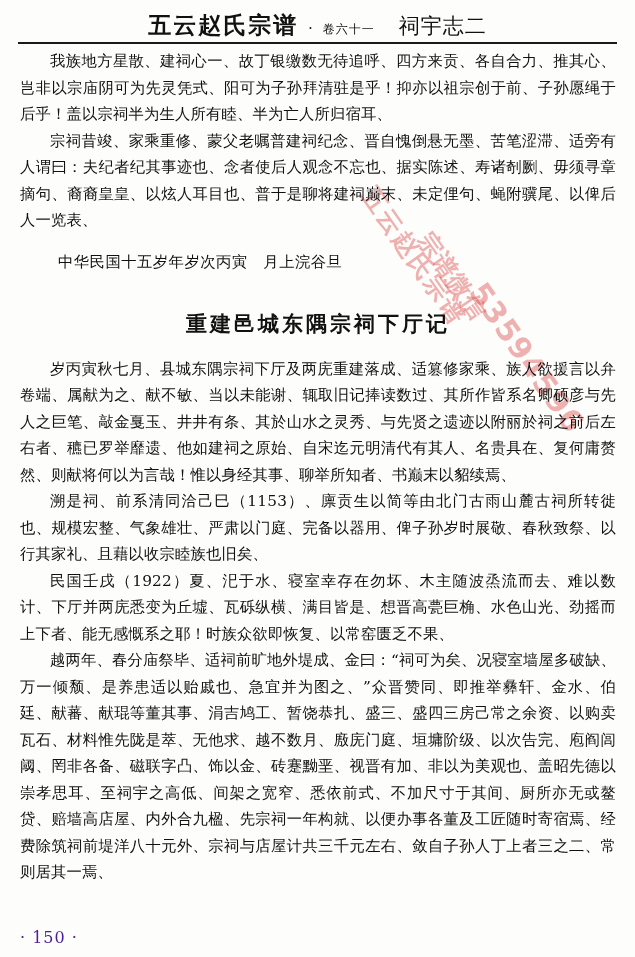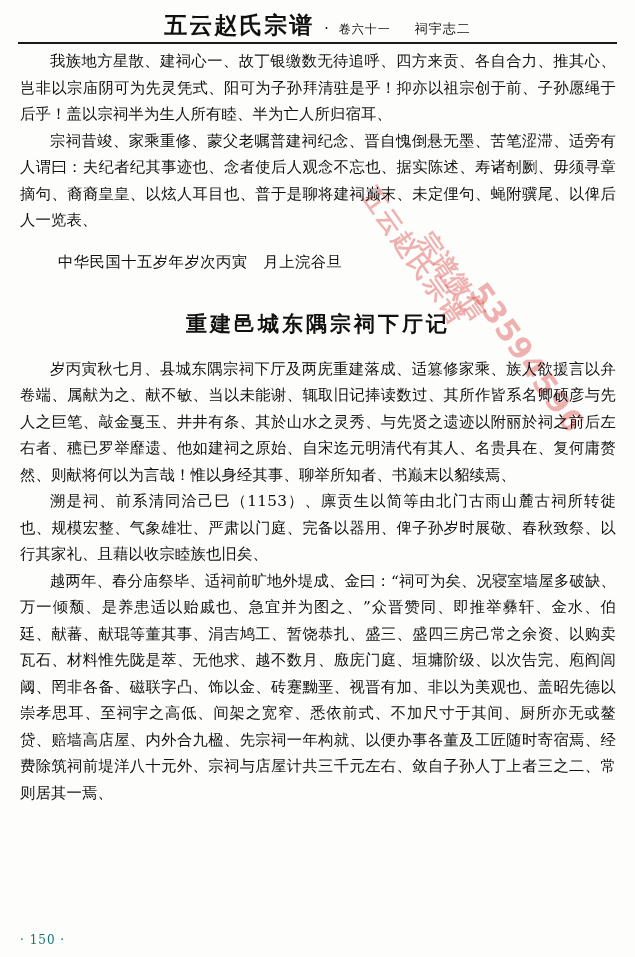--- a/index.html
+++ b/index.html
@@ -51,21 +51,21 @@
   }
   .header-dot {
     font-size: 14px;
     padding: 0 2px;
   }
   .header-vol {
     font-size: 12px;
     letter-spacing: 1px;
   }
   .header-sub {
-    font-size: 13px;
+    font-size: 21px;
     letter-spacing: 1px;
     margin-left: 16px;
   }
 
   
   .content {
     position: absolute;
     left: 20px;
     top: 48px;
     width: 596px;
@@ -106,22 +106,22 @@
     letter-spacing: 3px;
     margin: 34px 0 18px 0;
     font-family: Liberation Sans, sans-serif;
   }
 
   
   .footer {
     position: absolute;
     left: 20px;
     bottom: 10px;
-    font-size: 12px;
-    color: #0f766e;
+    font-size: 16px;
+    color: #4c1d95;
     letter-spacing: 1px;
   }
 
   
   .watermark {
     position: absolute;
     right: -6px;
     top: 180px;
     width: 300px;
     height: 560px;
@@ -183,19 +183,20 @@
 
     <p class="para indent2">我族地方星散、建祠心一、故丁银缴数无待追呼、四方来贡、各自合力、推其心、岂非以宗庙阴可为先灵凭式、阳可为子孙拜清驻是乎！抑亦以祖宗创于前、子孙愿绳于后乎！盖以宗祠半为生人所有睦、半为亡人所归宿耳、</p>
     <p class="para indent2">宗祠昔竣、家乘重修、蒙父老嘱普建祠纪念、晋自愧倒悬无墨、苦笔涩滞、适旁有人谓曰：夫纪者纪其事迹也、念者使后人观念不忘也、据实陈述、寿诸剞劂、毋须寻章摘句、裔裔皇皇、以炫人耳目也、普于是聊将建祠巅末、未定俚句、蝇附骥尾、以俾后人一览表、</p>
 
     <div class="date-line">中华民国十五岁年岁次丙寅　月上浣谷旦</div>
 
     <div class="section-title">重建邑城东隅宗祠下厅记</div>
 
     <p class="para indent2">岁丙寅秋七月、县城东隅宗祠下厅及两庑重建落成、适篡修家乘、族人欲援言以弁卷端、属献为之、献不敏、当以未能谢、辄取旧记捧读数过、其所作皆系名卿硕彦与先人之巨笔、敲金戛玉、井井有条、其於山水之灵秀、与先贤之遗迹以附丽於祠之前后左右者、穮已罗举靡遗、他如建祠之原始、自宋迄元明清代有其人、名贵具在、复何庸赘然、则献将何以为言哉！惟以身经其事、聊举所知者、书巅末以貂续焉、</p>
     <p class="para indent2">溯是祠、前系清同洽己巳（1153）、廪贡生以简等由北门古雨山麓古祠所转徙也、规模宏整、气象雄壮、严肃以门庭、完备以器用、俾子孙岁时展敬、春秋致祭、以行其家礼、且藉以收宗睦族也旧矣、</p>
+    <p class="para indent2">民国壬戌（1922）夏、汜于水、寝室幸存在勿坏、木主随波烝流而去、难以数计、下厅并两庑悉变为丘墟、瓦砾纵横、满目皆是、想晋高甍巨桷、水色山光、劲摇而上下者、能无感慨系之耶！时族众欲即恢复、以常窑匮乏不果、</p>
     <p class="para indent2">越两年、春分庙祭毕、适祠前旷地外堤成、金曰：“祠可为矣、况寝室墙屋多破缺、万一倾颓、是养患适以贻戚也、急宜并为图之、”众晋赞同、即推举彝轩、金水、伯廷、献蕃、献琨等董其事、涓吉鸠工、暂饶恭扎、盛三、盛四三房己常之余资、以购卖瓦石、材料惟先陇是萃、无他求、越不数月、廒庑门庭、垣墉阶级、以次告完、庖阎闾阈、罔非各备、磁联字凸、饰以金、砖蹇黝垩、视晋有加、非以为美观也、盖昭先德以崇孝思耳、至祠宇之高低、间架之宽窄、悉依前式、不加尺寸于其间、厨所亦无或鳌贷、赔墙高店屋、内外合九楹、先宗祠一年构就、以便办事各董及工匠随时寄宿焉、经费除筑祠前堤洋八十元外、宗祠与店屋计共三千元左右、敛自子孙人丁上者三之二、常则居其一焉、</p>
 
   </div>
 
   <div class="footer">· 150 ·</div>
 
 </div>
 
 </body></html>

